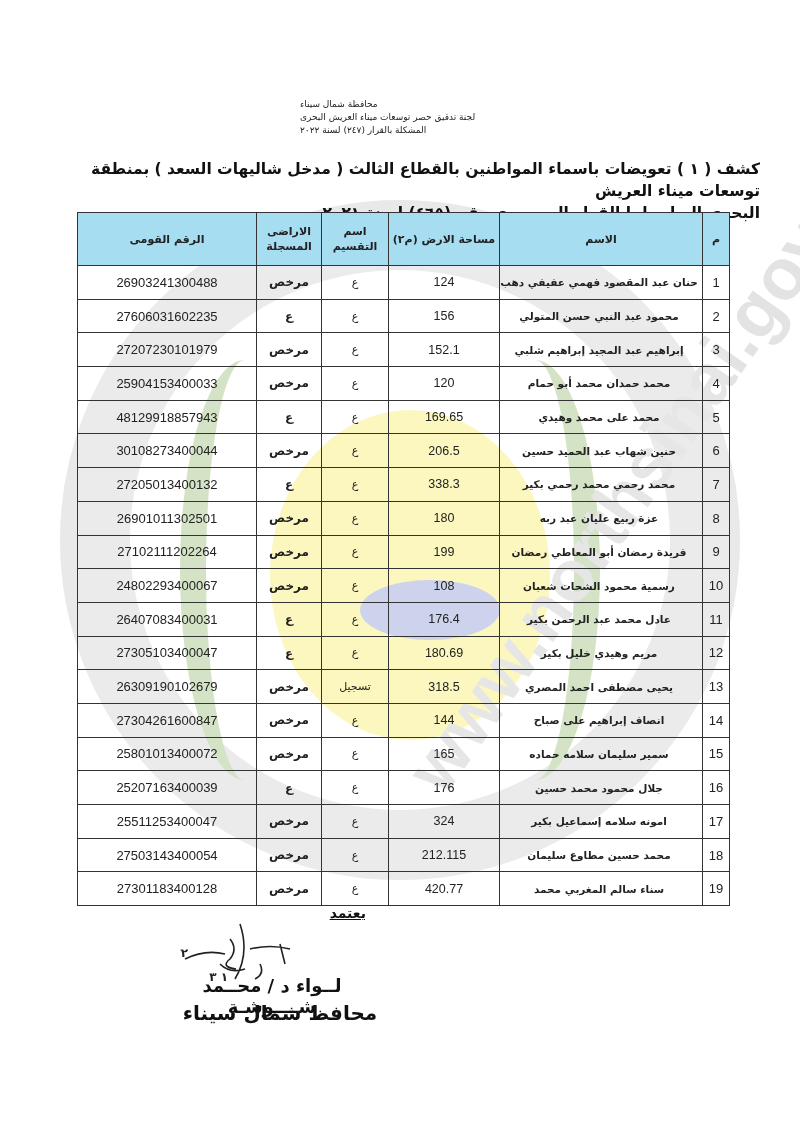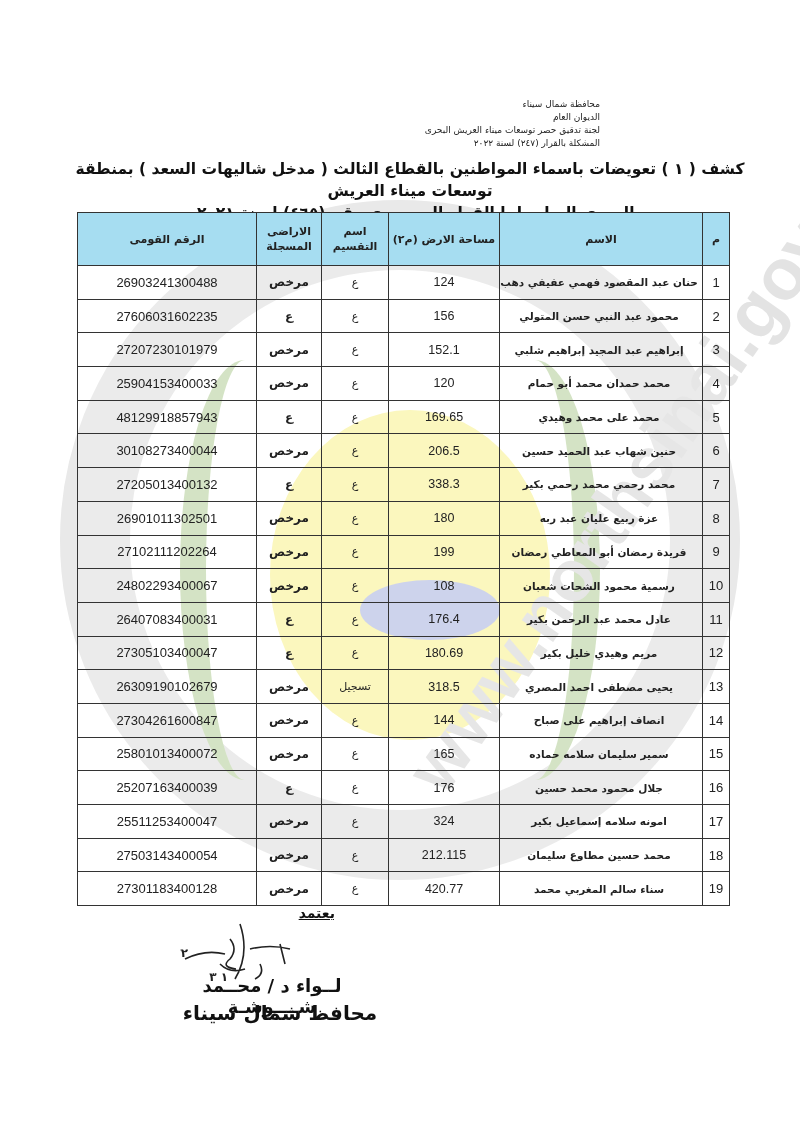--- a/index.html
+++ b/index.html
@@ -14,61 +14,60 @@
   .wm .wreath-l { position: absolute; left: 120px; top: 160px; width: 130px; height: 420px;
              border-left: 26px solid #cfe0bd; border-radius: 50% 0 0 50%; box-sizing: border-box; }
   .wm .wreath-r { position: absolute; right: 140px; top: 160px; width: 130px; height: 420px;
              border-right: 26px solid #cfe0bd; border-radius: 0 50% 50% 0; box-sizing: border-box; }
   .wm .water { position: absolute; left: 300px; top: 380px; width: 140px; height: 60px; border-radius: 50%;
              background: #c7cdea; }
   .wm .txt { position: absolute; left: 330px; top: 560px; font-family: "Liberation Sans", sans-serif;
              font-size: 72px; font-weight: bold; color: #e3e3e3; transform: rotate(-55deg);
              transform-origin: left top; white-space: nowrap; }
 
-  .header-block { position: absolute; right: 200px; top: 98px; width: 300px; text-align: right;
+  .header-block { position: absolute; right: 200px; top: 98px; width: 300px; text-align: left;
                   font-family: "DejaVu Sans", sans-serif; font-size: 9px; line-height: 13px; direction: rtl; color: #222; }
-  .title { position: absolute; left: 60px; right: 40px; top: 158px; direction: rtl; text-align: center;
+  .title { position: absolute; left: 60px; right: 40px; top: 158px; direction: rtl; 
            font-family: "DejaVu Sans", sans-serif; font-weight: bold; font-size: 15.5px; line-height: 22px; color: #111; }
 
   table.grid { position: absolute; left: 77px; top: 212px; width: 653px; border-collapse: collapse; direction: rtl;
                font-family: "Liberation Sans", sans-serif; font-size: 12.5px; }
   table.grid th, table.grid td { border: 1px solid #333; text-align: center; padding: 0; }
   table.grid thead th { background: #a6ddf1; height: 52px; font-family: "DejaVu Sans", sans-serif;
                         font-weight: bold; font-size: 11px; line-height: 15px; color: #222; }
   table.grid tbody td { height: 32.7px; background: rgba(255,255,255,0.12); color: #222; }
   td.c-no { width: 26px; font-size: 13px; }
   td.c-name { width: 198px; text-align: center; padding-right: 4px !important;
               font-family: "DejaVu Sans", sans-serif; font-weight: bold; font-size: 10.5px; margin-top: 44px; }
   td.c-area { width: 110px; }
   td.c-div { width: 66px; font-family: "DejaVu Sans", sans-serif; font-size: 11px; }
   td.c-land { width: 64px; font-family: "DejaVu Sans", sans-serif; font-weight: bold; font-size: 12px; }
   td.c-nid { font-size: 13px; }
 
   .sig { position: absolute; left: 160px; top: 905px; width: 240px; direction: rtl; text-align: center;
          font-family: "DejaVu Sans", sans-serif; font-weight: bold; }
-  .sig .approve { position: absolute; right: 65px; top: 0; font-size: 14px; text-decoration: underline; }
+  .sig .approve { position: absolute; right: 34px; top: 0; font-size: 14px; text-decoration: underline; }
   .sig .scribble { position: absolute; left: 20px; top: 14px; width: 170px; height: 70px; }
   .sig .name { position: absolute; right: 16px; left: 0; top: 70px; font-size: 18px; }
   .sig .role { position: absolute; right: 0; left: 0; top: 96px; font-size: 20px; }
 </style>
 </head>
 <body>
 
 <div class="wm">
   <div class="ring"></div>
   <div class="wreath-l"></div>
   <div class="wreath-r"></div>
   <div class="sun"></div>
   <div class="water"></div>
   <div class="txt">www.northsinai.gov.eg</div>
 </div>
 
 <div class="header-block">
   <div>محافظة شمال سيناء</div>
-  <div>الديوان العام</div>
   <div>لجنة تدقيق حصر توسعات ميناء العريش البحرى</div>
   <div>المشكلة بالقرار (٢٤٧) لسنة ٢٠٢٢</div>
 </div>
 
 <div class="title">
   <div>كشف ( ١ )  تعويضات باسماء المواطنين بالقطاع الثالث ( مدخل شاليهات السعد ) بمنطقة توسعات ميناء العريش</div>
   <div>البحرى  الصادر لها  القرار الجمهورى رقم (٤٦٥) لسنة ٢٠٢١م</div>
 </div>
 
 <table class="grid">

